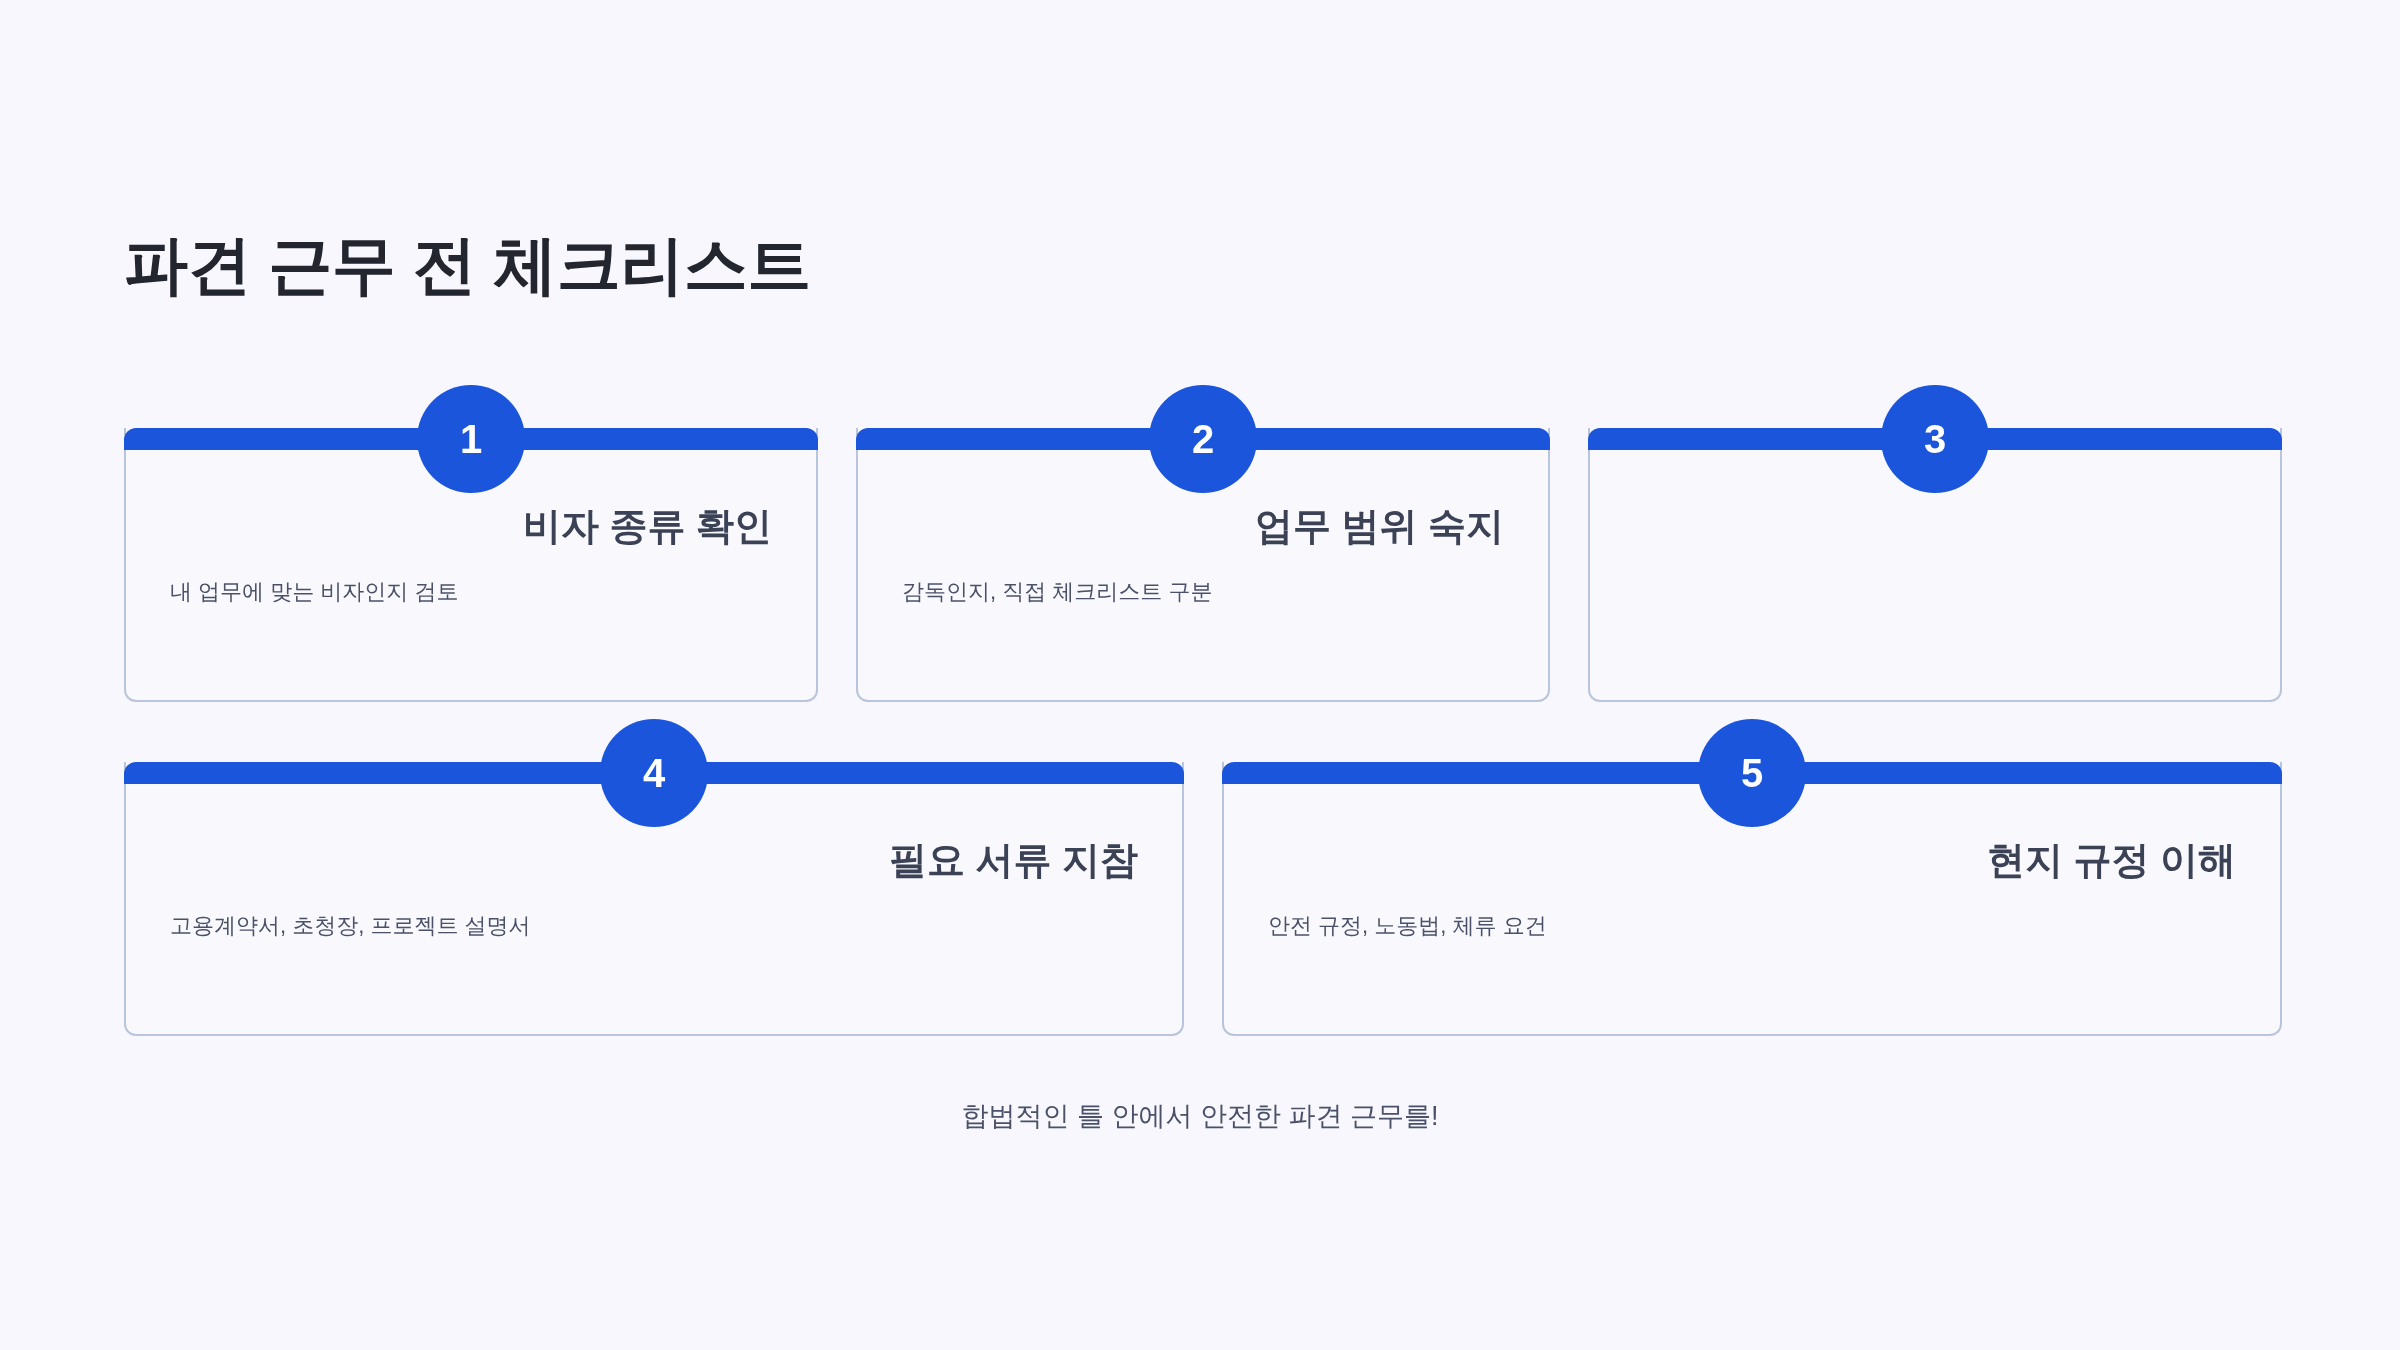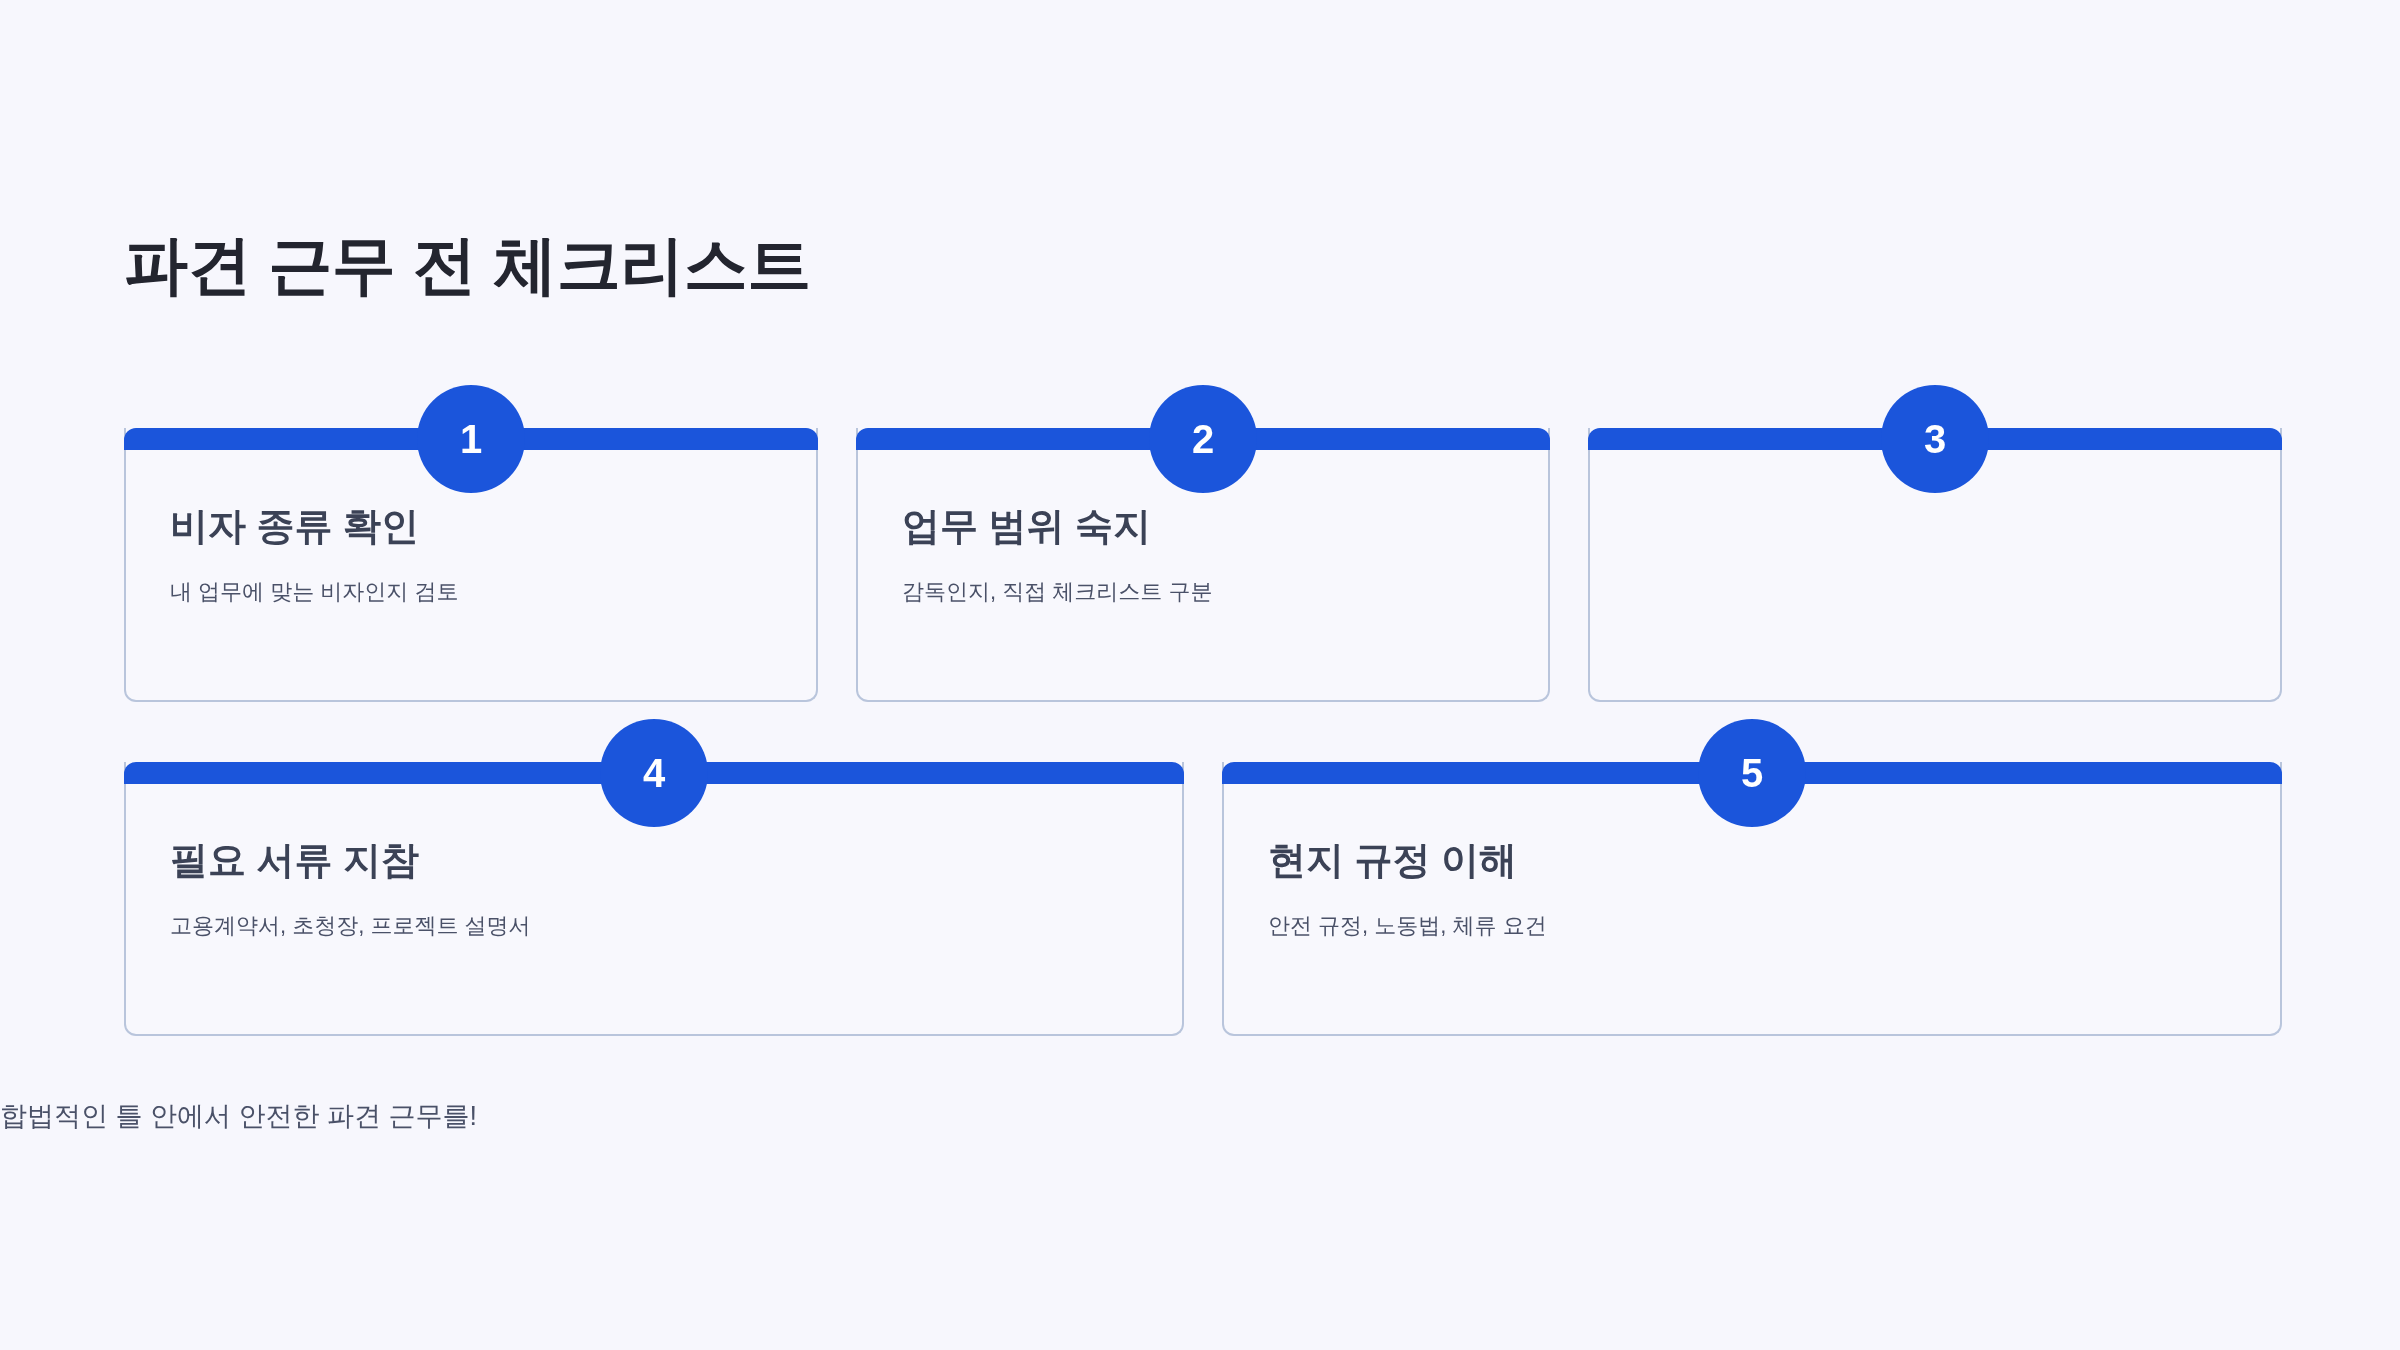--- a/index.html
+++ b/index.html
@@ -87,36 +87,38 @@
     line-height: 1;
     z-index: 3;
   }
   .card-title {
     font-size: 38px;
     font-weight: 600;
     color: #3b4256;
     line-height: 1.3;
     margin: 0 0 26px 0;
     white-space: nowrap;
+    text-align: right;
   }
   .card-desc {
     font-size: 22px;
     font-weight: 400;
     color: #4a5168;
     line-height: 1.35;
     margin: 0;
     white-space: nowrap;
   }
 
   
   .footer-note {
     position: absolute;
     left: 0;
     right: 0;
     top: 1098px;
+    text-align: center;
     font-size: 27px;
     font-weight: 500;
     color: #4a5168;
   }
 </style>
 </head>
 <body>
 
 <div class="infographic">
 

